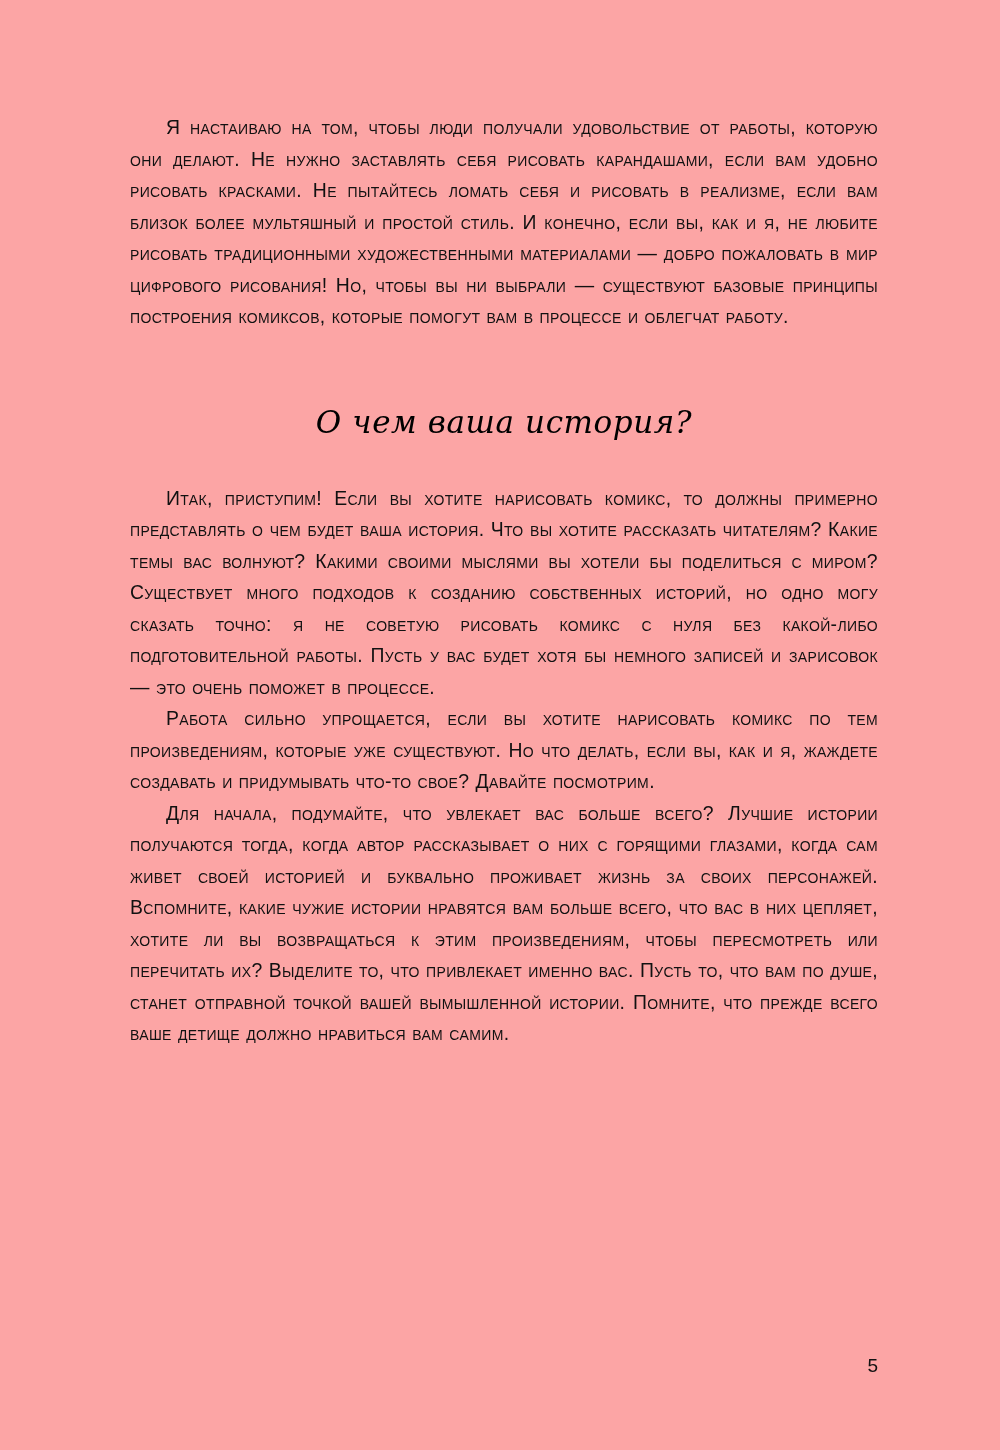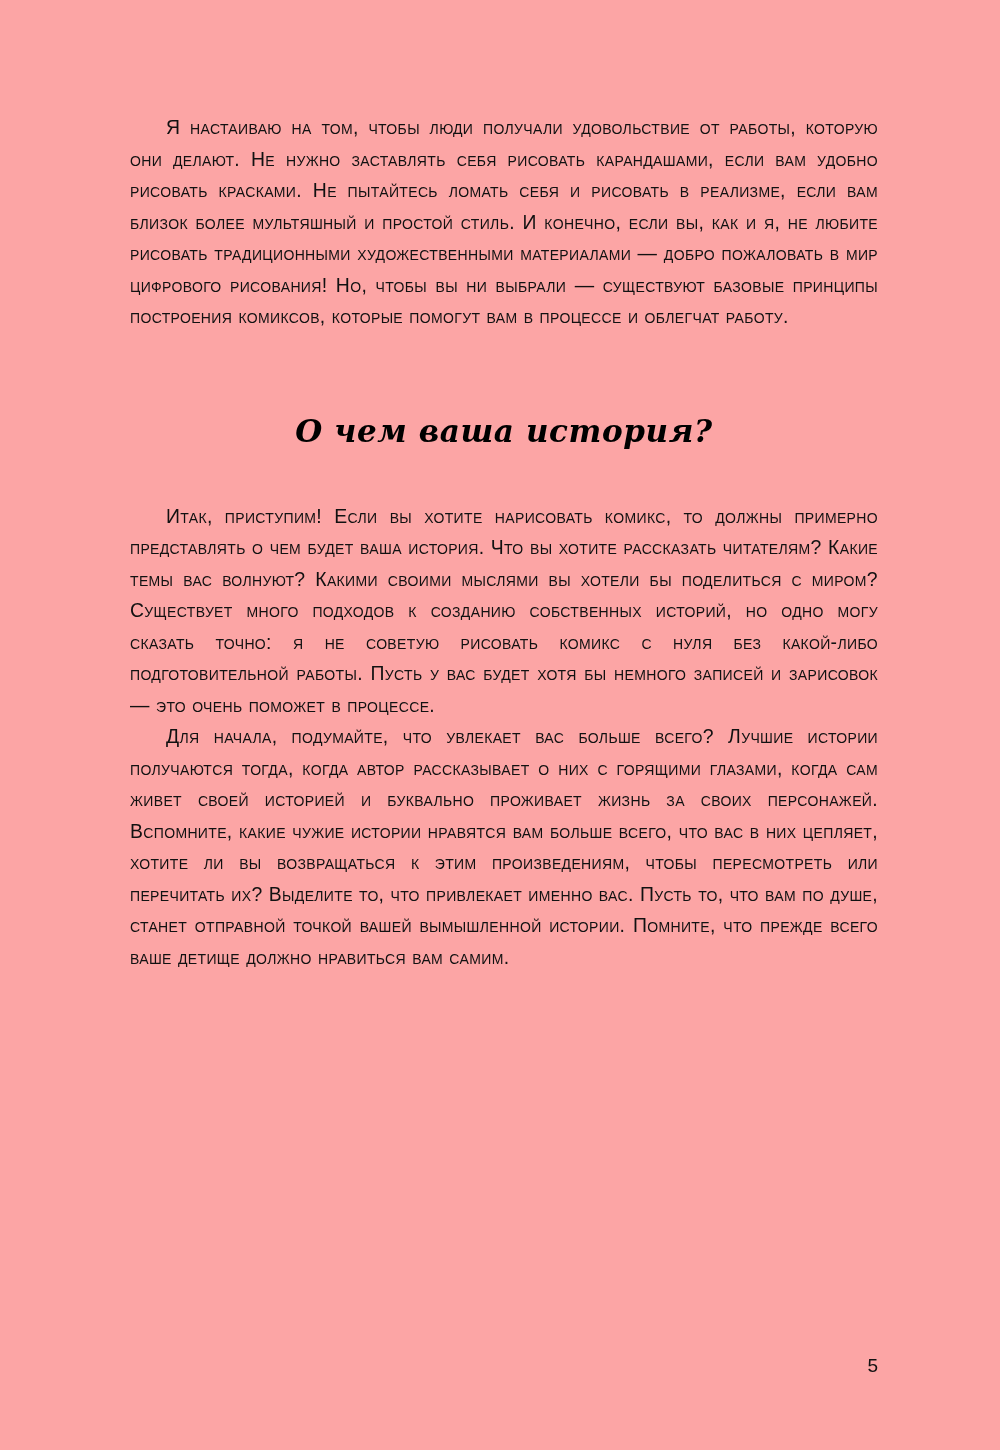--- a/index.html
+++ b/index.html
@@ -35,27 +35,27 @@
     font-weight: 400;
     word-spacing: 0.5px;
   }
   p.body-text.indent {
     text-indent: 36px;
   }
   .para-gap-large {
     height: 64px;
   }
   h2.section-heading {
-    margin: 16px;
+    margin: 7px;
     padding: 0;
     text-align: center;
     color: #000000;
     font-family: "DejaVu Serif", serif;
     font-size: 31px;
-    font-weight: 700;
+    font-weight: 400;
     font-style: italic;
     letter-spacing: 0.6px;
   }
   .heading-gap-below {
     height: 36px;
   }
   .page-number {
     position: absolute;
     right: 122px;
     bottom: 73px;
@@ -74,19 +74,20 @@
     <p class="body-text indent">Я настаиваю на том, чтобы люди получали удовольствие от работы, которую они делают. Не нужно заставлять себя рисовать карандашами, если вам удобно рисовать красками. Не пытайтесь ломать себя и рисовать в реализме, если вам близок более мультяшный и простой стиль. И конечно, если вы, как и я, не любите рисовать традиционными художественными материалами — добро пожаловать в мир цифрового рисования! Но, чтобы вы ни выбрали — существуют базовые принципы построения комиксов, которые помогут вам в процессе и облегчат работу.</p>
 
     <div class="para-gap-large"></div>
 
     <h2 class="section-heading">О чем ваша история?</h2>
 
     <div class="heading-gap-below"></div>
 
     <p class="body-text indent">Итак, приступим! Если вы хотите нарисовать комикс, то должны примерно представлять о чем будет ваша история. Что вы хотите рассказать читателям? Какие темы вас волнуют? Какими своими мыслями вы хотели бы поделиться с миром? Существует много подходов к созданию собственных историй, но одно могу сказать точно: я не советую рисовать комикс с нуля без какой-либо подготовительной работы. Пусть у вас будет хотя бы немного записей и зарисовок — это очень поможет в процессе.</p>
 
+    <p class="body-text indent">Работа сильно упрощается, если вы хотите нарисовать комикс по тем произведениям, которые уже существуют. Но что делать, если вы, как и я, жаждете создавать и придумывать что-то свое? Давайте посмотрим.</p>
 
     <p class="body-text indent">Для начала, подумайте, что увлекает вас больше всего? Лучшие истории получаются тогда, когда автор рассказывает о них с горящими глазами, когда сам живет своей историей и буквально проживает жизнь за своих персонажей. Вспомните, какие чужие истории нравятся вам больше всего, что вас в них цепляет, хотите ли вы возвращаться к этим произведениям, чтобы пересмотреть или перечитать их? Выделите то, что привлекает именно вас. Пусть то, что вам по душе, станет отправной точкой вашей вымышленной истории. Помните, что прежде всего ваше детище должно нравиться вам самим.</p>
 
   </div>
 
   <div class="page-number">5</div>
 </div>
 
 </body></html>

